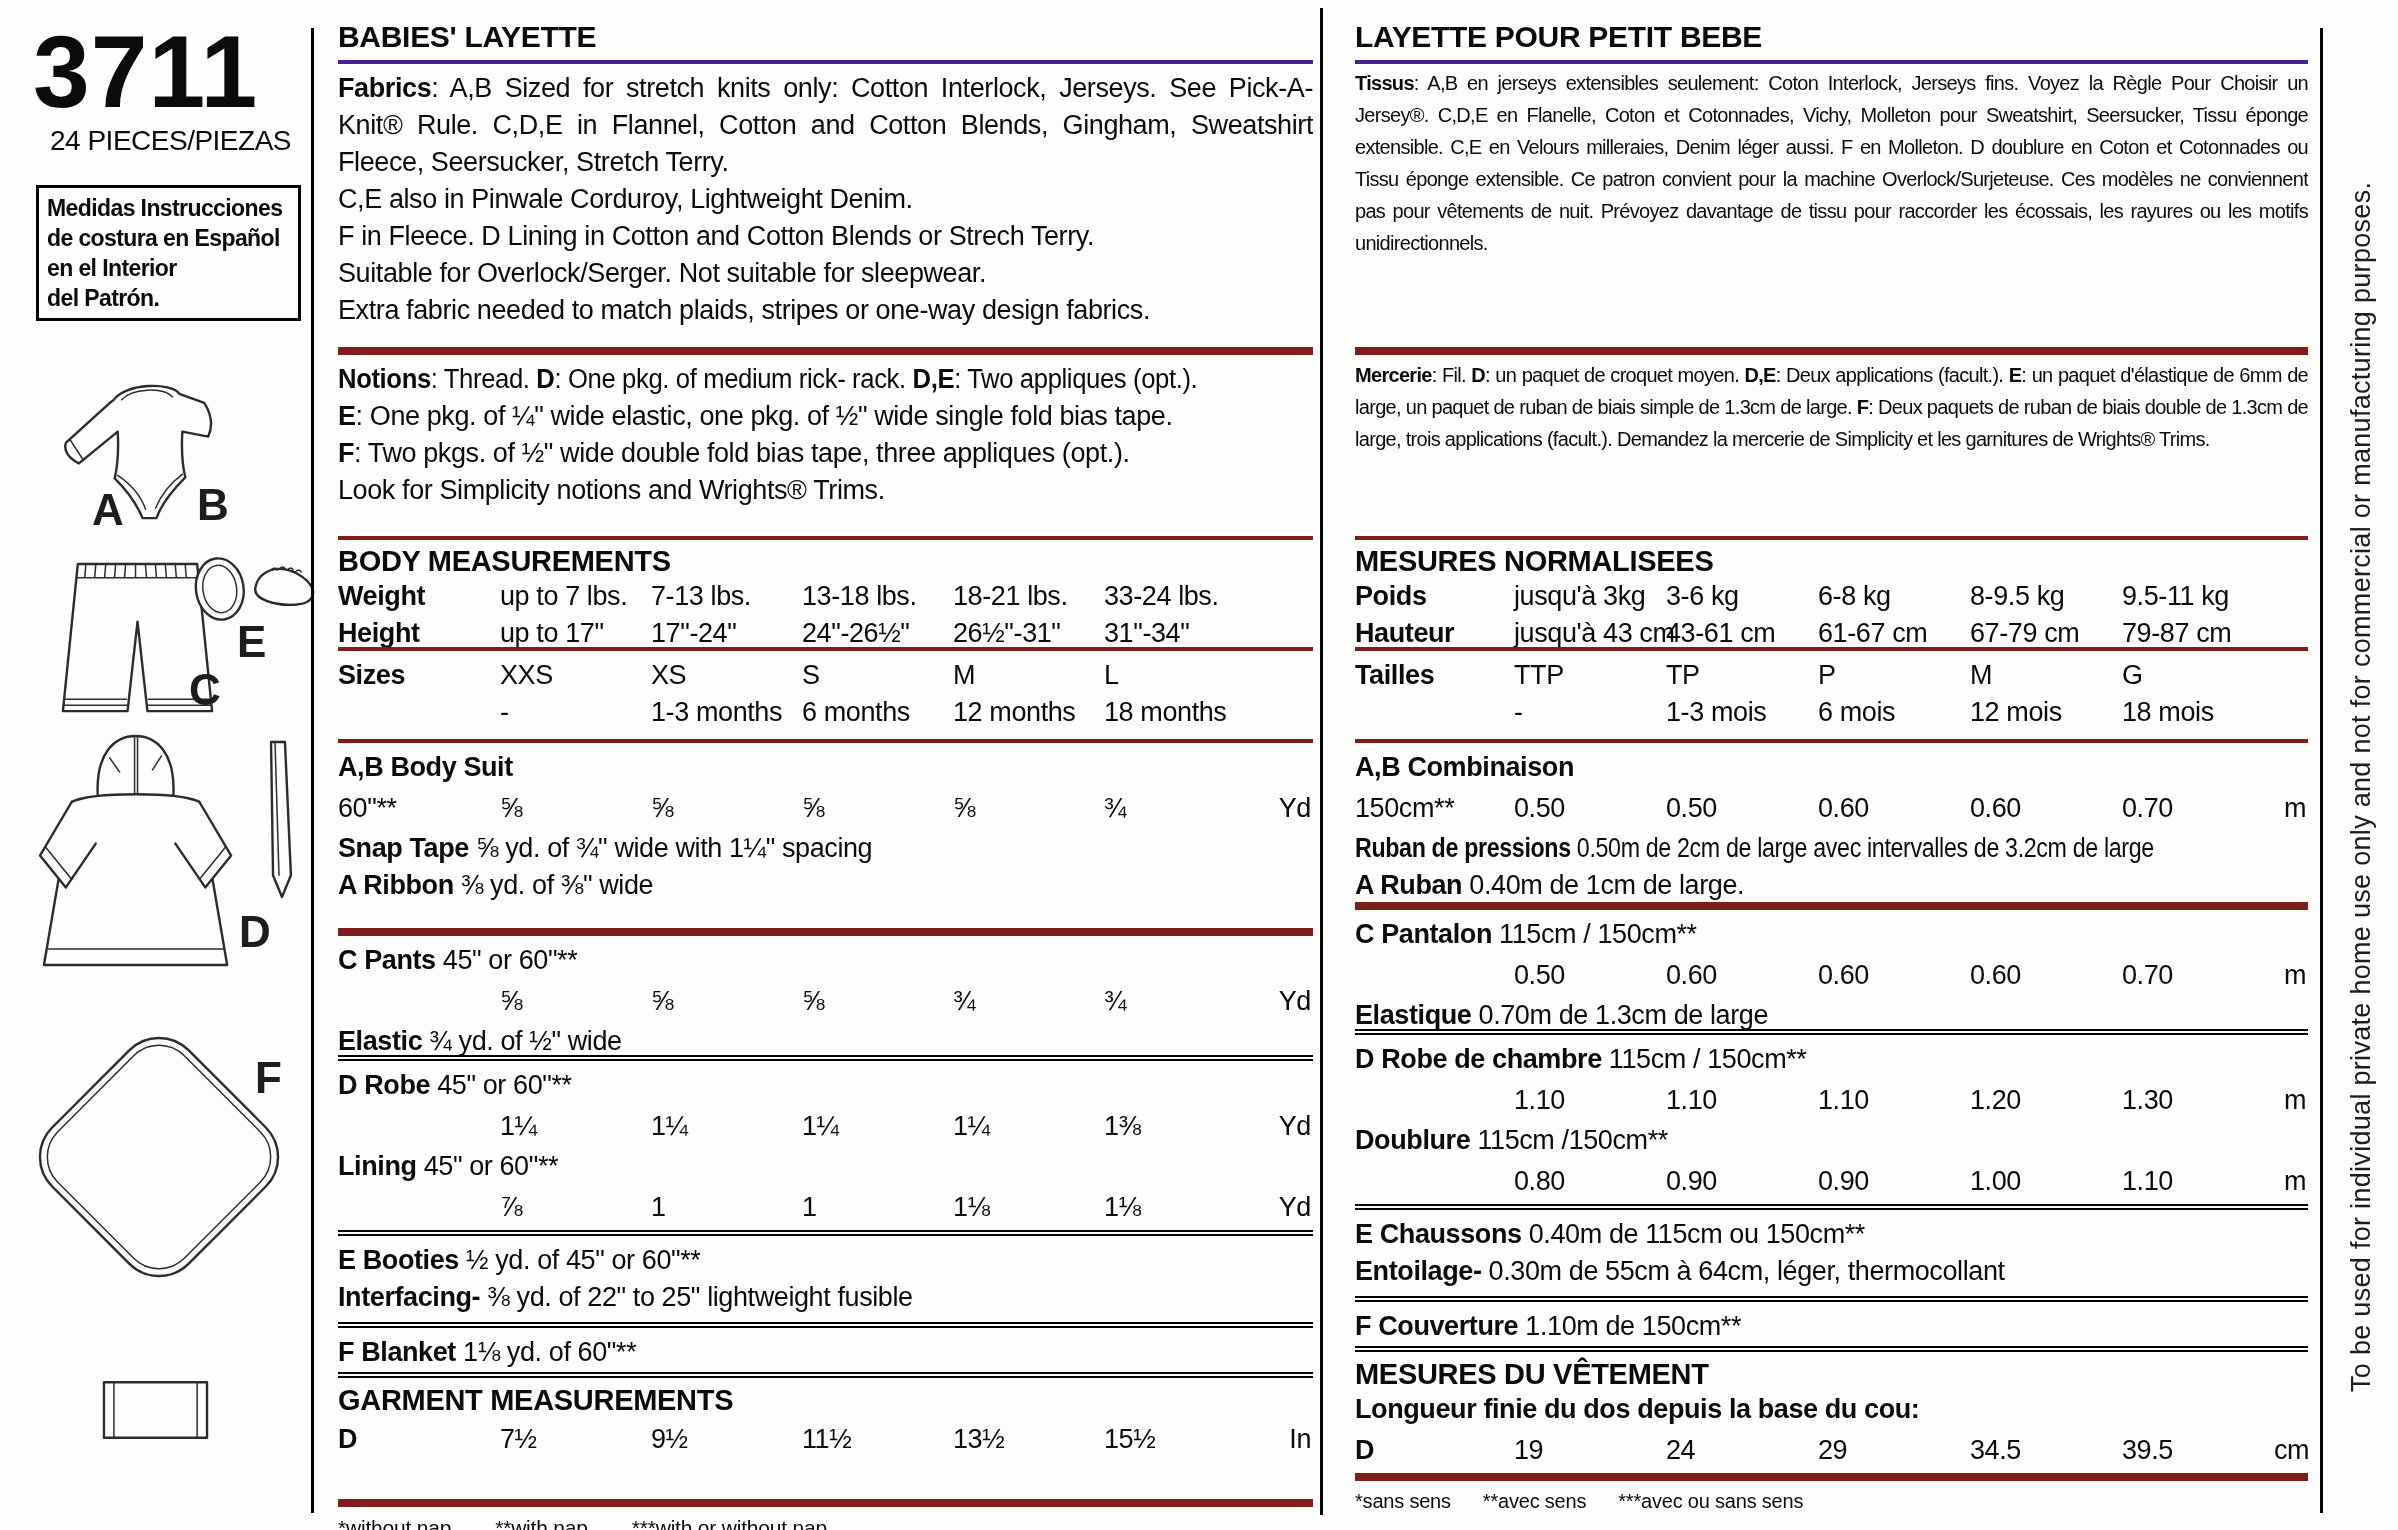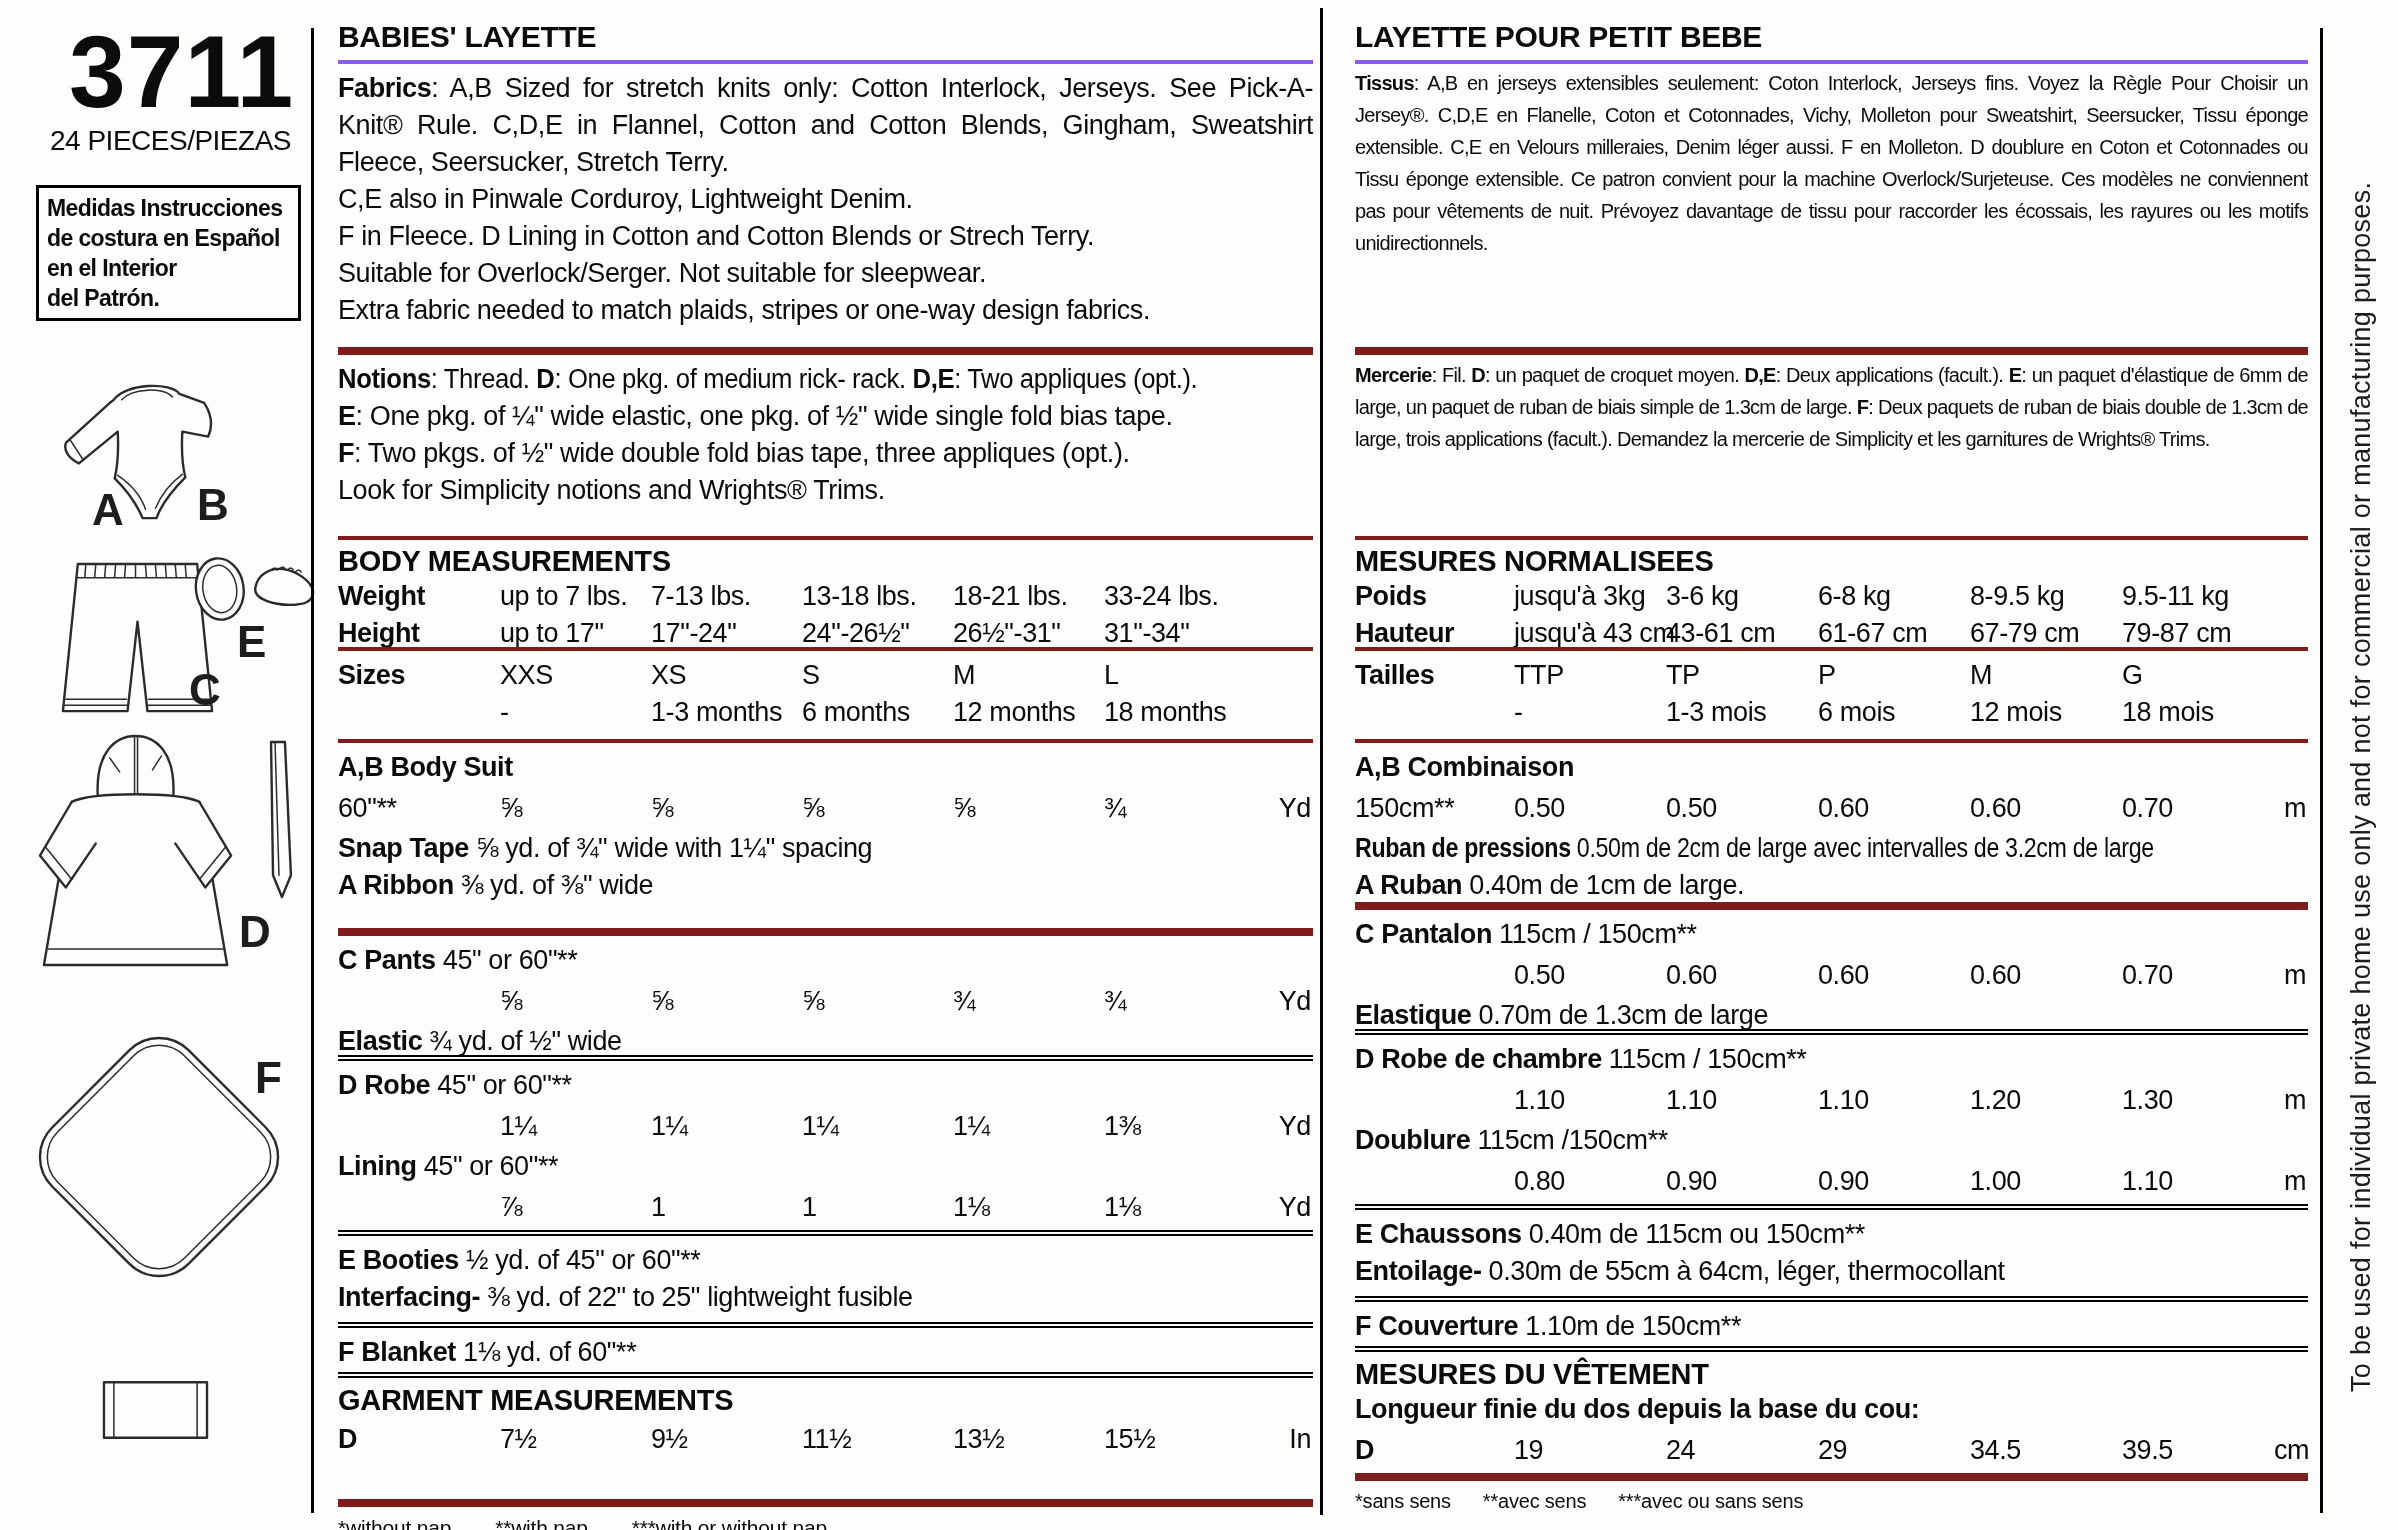--- a/index.html
+++ b/index.html
@@ -5,35 +5,35 @@
   html,body{margin:0;padding:0;background:#e8e8e8;}
   .sheet{position:relative;width:2399px;height:1530px;background:#fdfdfc;color:#0b0b0b;
          font-family:"Liberation Sans",sans-serif;letter-spacing:-0.4px;overflow:hidden;}
   
   .vline{position:absolute;width:3px;background:#000;}
   .vline-1{left:311px;top:28px;height:1485px;}
   .vline-2{left:1320px;top:8px;height:1507px;}
   .vline-3{left:2320px;top:28px;height:1485px;}
   
   .left-col{position:absolute;left:0;top:0;width:318px;height:1530px;}
-  .pattern-number{position:absolute;left:33px;top:14px;font-size:102px;font-weight:bold;letter-spacing:1px;margin-left:36px;}
+  .pattern-number{position:absolute;left:33px;top:14px;font-size:102px;font-weight:bold;letter-spacing:1px;}
   .pieces{position:absolute;left:50px;top:125px;font-size:28px;letter-spacing:-0.5px;}
   .spanish-box{position:absolute;left:36px;top:185px;width:243px;border:3px solid #000;
                padding:5px 8px;font-weight:bold;font-size:23px;line-height:30px;letter-spacing:-0.6px;}
   .view-label{position:absolute;font-size:44px;font-weight:bold;color:#1d1d1d;letter-spacing:0;}
   .illus{position:absolute;}
   .illus svg{display:block;}
   
   .col{position:absolute;top:18px;}
   .col-en{left:338px;width:975px;}
   .col-fr{left:1355px;width:953px;}
   .sec{box-sizing:border-box;border-bottom:8px solid #7f1d1d;padding-top:6px;overflow:hidden;}
   .sec.b4{border-bottom-width:4px;}
   .sec.dbl{border-bottom:6px double #000;}
-  .title-sec{box-sizing:border-box;height:46px;padding-top:2px;border-bottom:4px solid #8b5cf6;}
+  .title-sec{box-sizing:border-box;height:46px;padding-top:2px;border-bottom:4px solid #4c1d95;}
   .title{font-size:30px;font-weight:bold;letter-spacing:-0.3px;}
   .just{margin:0;text-align:justify;font-size:27px;line-height:37px;}
   .col-fr .just{font-size:20px;line-height:32px;letter-spacing:-0.7px;}
   .line,.note{font-size:27px;line-height:37px;white-space:nowrap;}
   .hdr{font-weight:bold;font-size:29px;line-height:34px;letter-spacing:-0.3px;}
   .sub{font-weight:bold;font-size:27px;line-height:37px;}
   .row{display:grid;grid-template-columns:162px repeat(5,151px) 1fr;font-size:27px;line-height:37px;white-space:nowrap;}
   .col-fr .row{grid-template-columns:159px repeat(5,152px) 1fr;}
   .frow{line-height:44px;}
   .row .u{text-align:right;padding-right:2px;}

